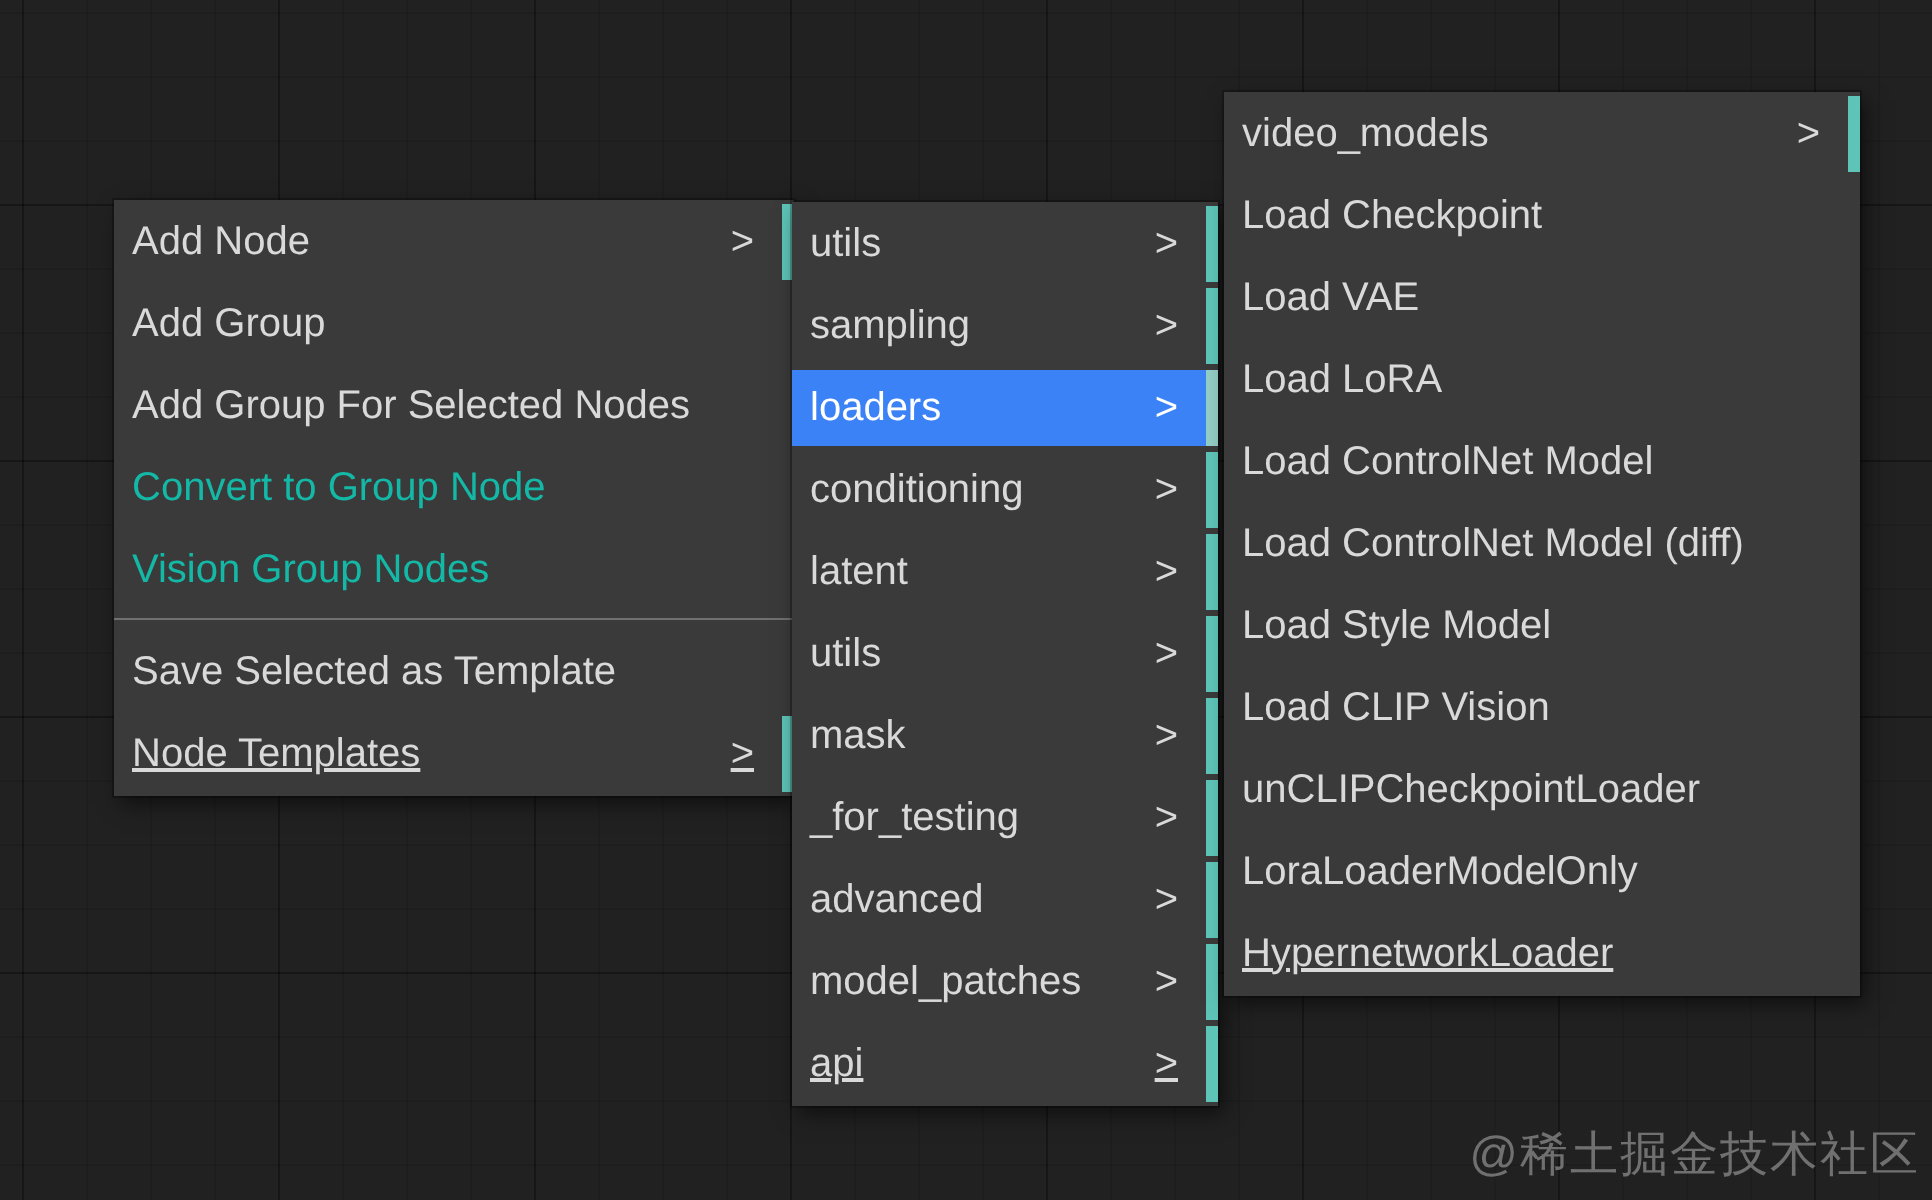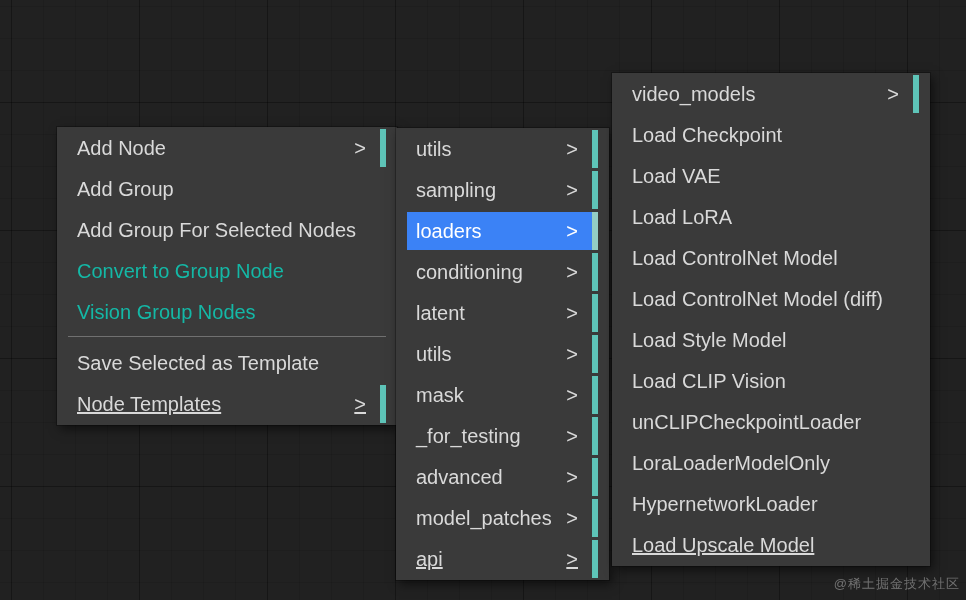--- a/index.html
+++ b/index.html
@@ -16,25 +16,24 @@
       linear-gradient(rgba(0,0,0,0.28) 1px, transparent 1px),
       linear-gradient(90deg, rgba(0,0,0,0.28) 1px, transparent 1px),
       linear-gradient(rgba(0,0,0,0.10) 1px, transparent 1px),
       linear-gradient(90deg, rgba(0,0,0,0.10) 1px, transparent 1px);
     background-size:128px 128px, 128px 128px, 32px 32px, 32px 32px;
     background-position:-21px -26px, 11px 0, -21px -26px, 11px 0;
   }
   .menu {
     position:absolute;
     background:#3a3a3a;
-    padding:2px 11px;
+    padding:2px 0;
     box-shadow:3px 4px 10px rgba(0,0,0,0.55), 0 0 0 1px rgba(0,0,0,0.25);
     font-size:20px;
     color:#d9d9d9;
-    margin-top:27px;
   }
   .entry {
     position:relative;
     height:38px;
     margin-bottom:3px;
     display:flex;
     align-items:center;
     padding:0 10px 0 9px;
     white-space:nowrap;
     cursor:default;
@@ -62,21 +61,21 @@
     background:#707070;
     margin:5px 0 7px 0;
   }
   #root-menu   { left:57px;  top:100px; width:340px; z-index:1; }
   #category-menu { left:396px; top:101px; width:213px; z-index:2; }
   #loaders-menu  { left:612px; top:46px;  width:318px; z-index:3; }
   .watermark {
     position:absolute;
     right:6px; bottom:7px;
     z-index:5;
-    font-size:13px;
+    font-size:24px;
     color:rgba(178,178,178,0.55);
     letter-spacing:1px;
   }
 </style>
 </head>
 <body>
 
 <div class="canvas"></div>
 
 <div class="menu" id="root-menu">
@@ -195,18 +194,15 @@
   </div>
   <div class="entry">
     <span class="label">unCLIPCheckpointLoader</span>
   </div>
   <div class="entry">
     <span class="label">LoraLoaderModelOnly</span>
   </div>
   <div class="entry">
     <span class="label">HypernetworkLoader</span>
   </div>
-  <div class="entry">
-    <span class="label">Load Upscale Model</span>
-  </div>
 </div>
 
 <div class="watermark">@稀土掘金技术社区</div>
 
 </body></html>

